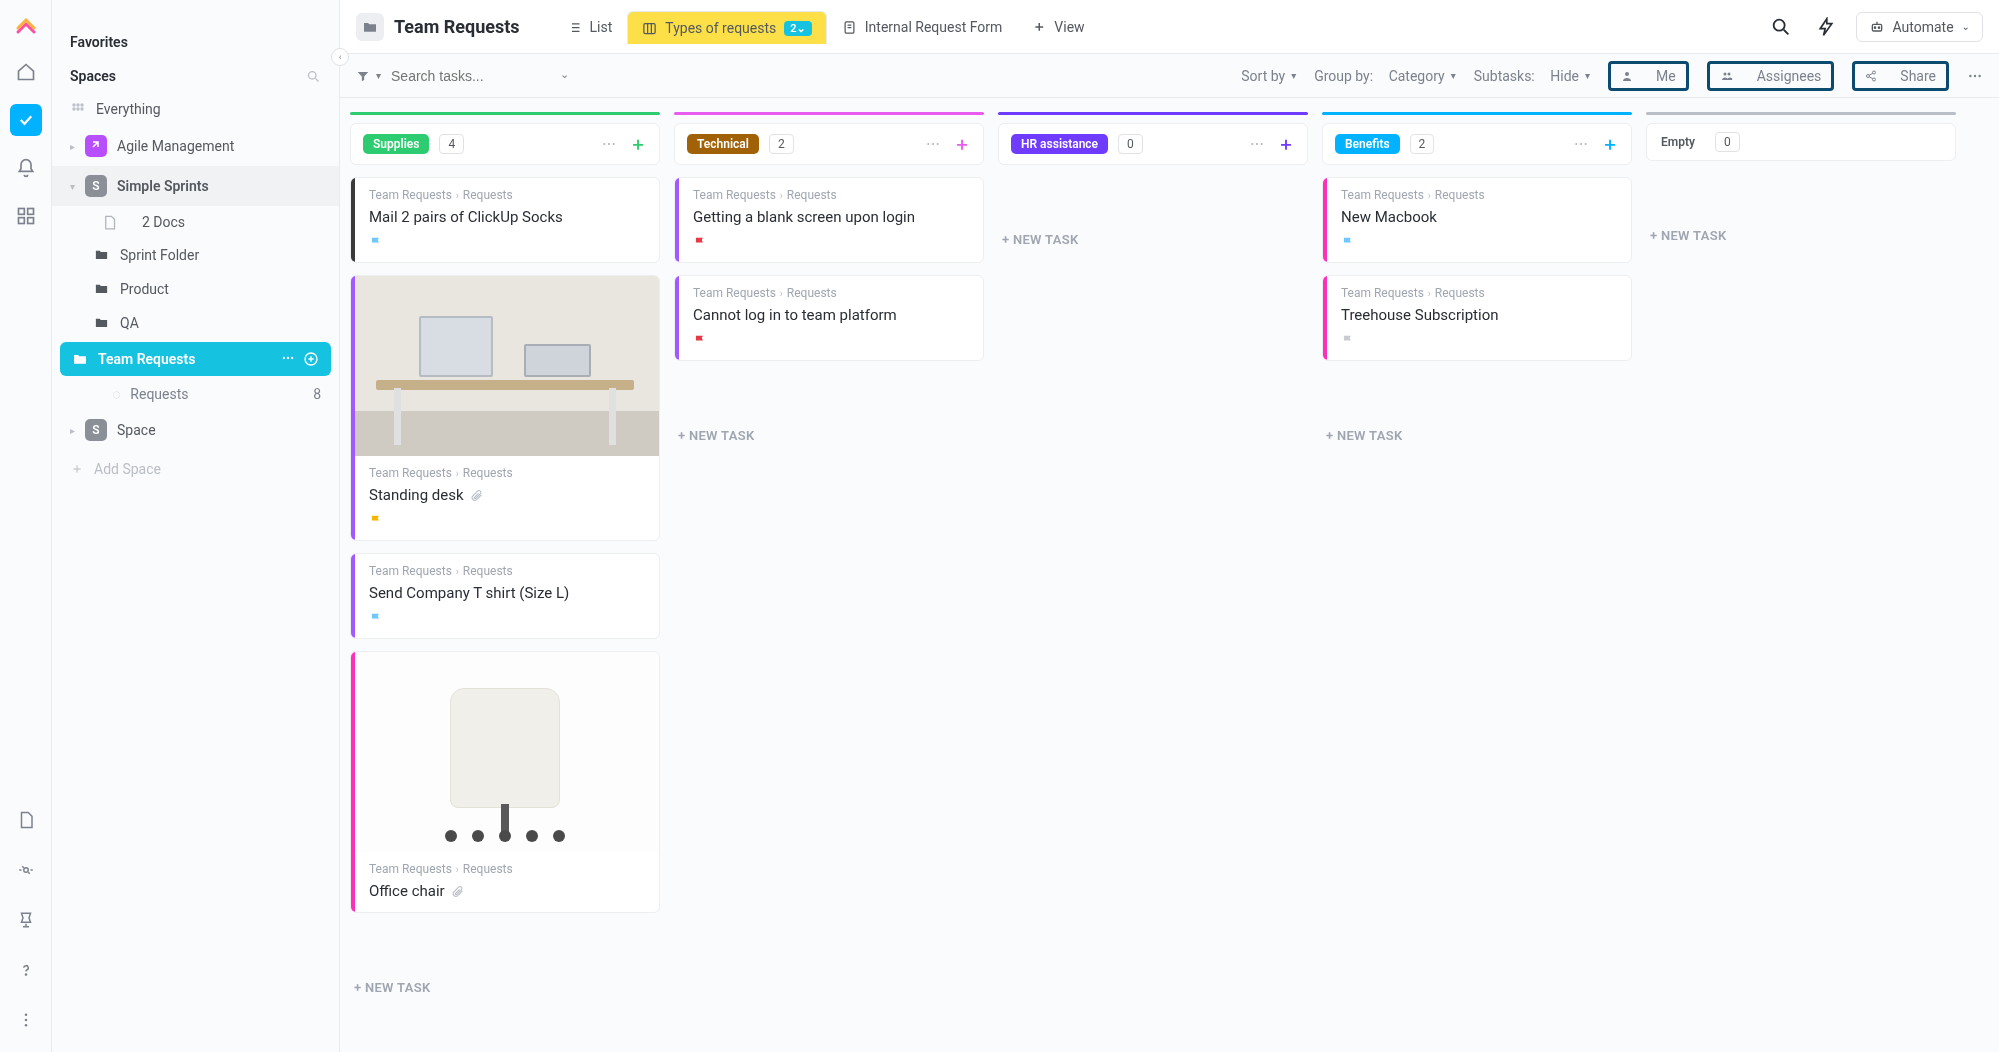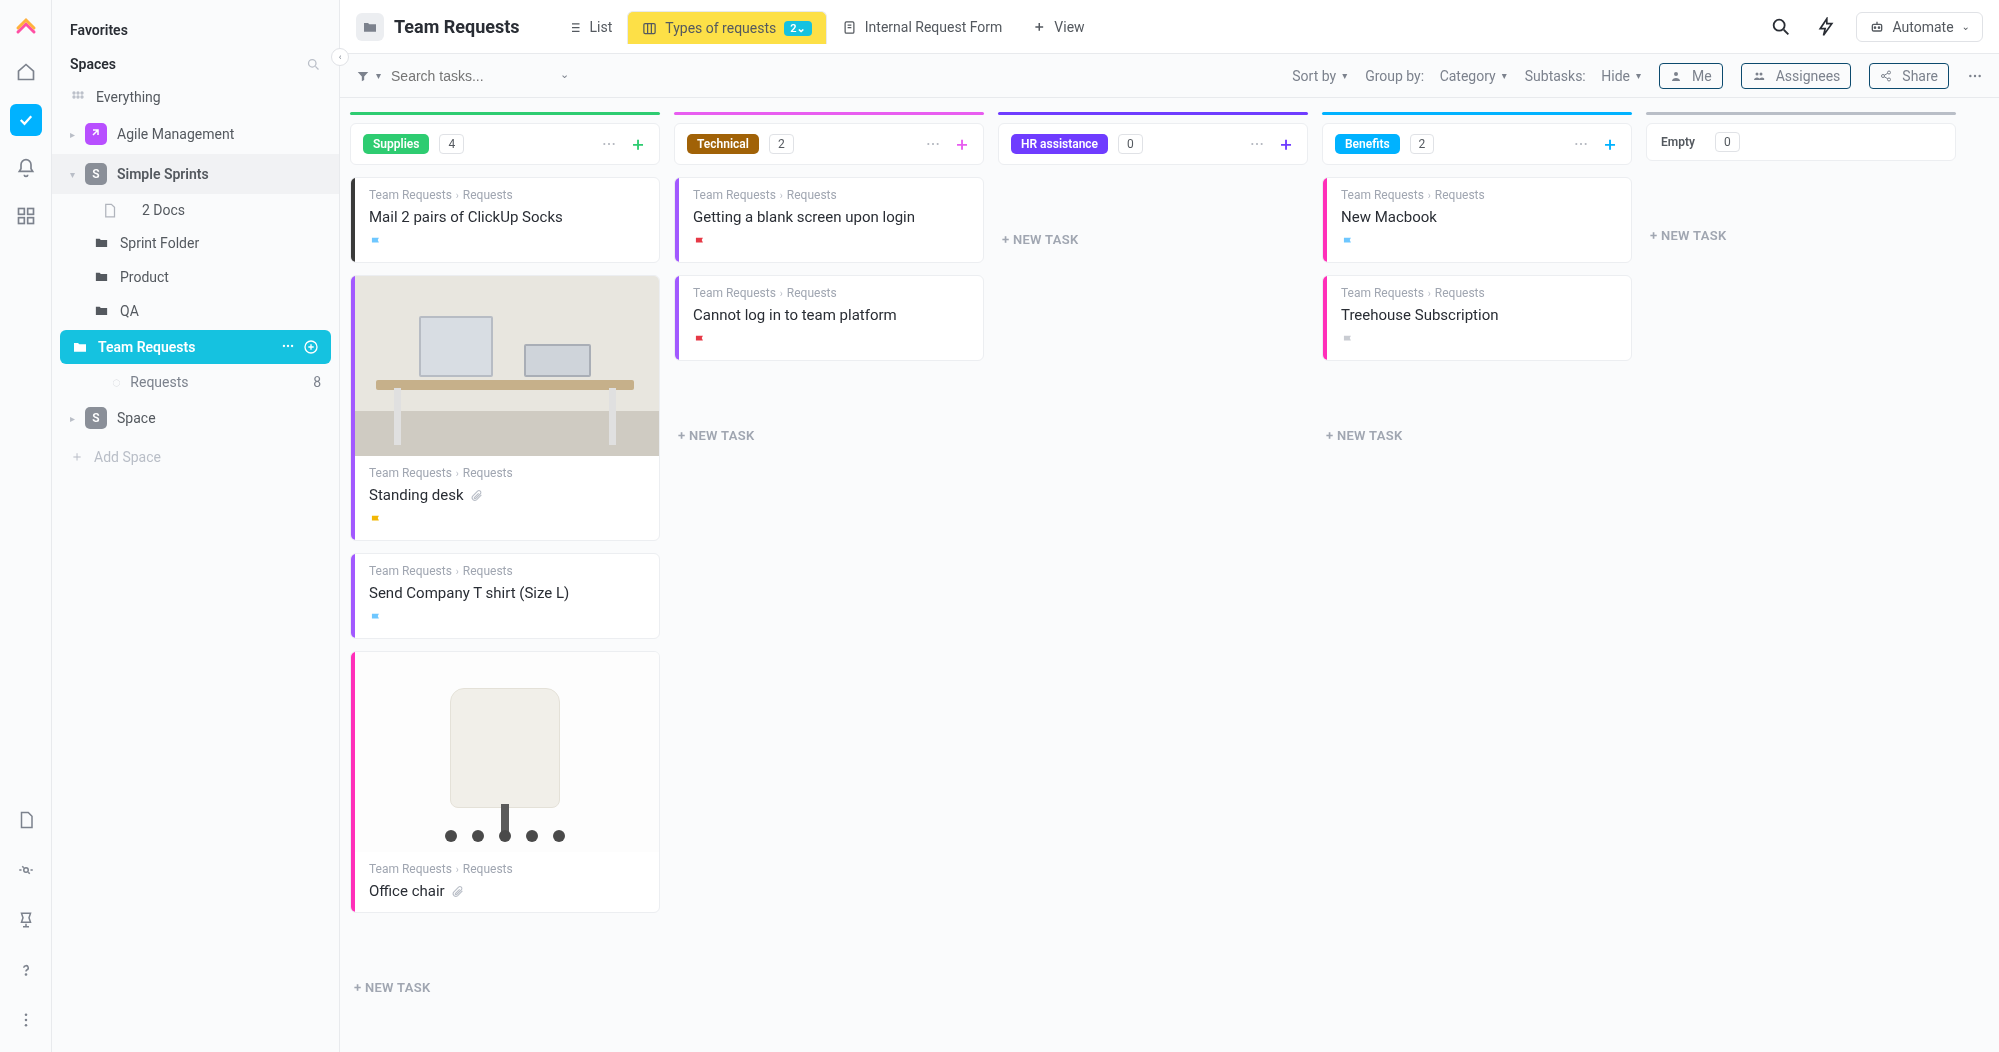--- a/index.html
+++ b/index.html
@@ -41,21 +41,21 @@
 }
 .rail-spacer{flex:1}
 .rail-bottom{display:flex;flex-direction:column;gap:18px;padding-bottom:16px;color:#7c828d}
 
 
 .sidebar {
   width: 288px;
   background: #fafbfc;
   border-right: 1px solid #e8eaed;
   display:flex;flex-direction:column;
-  padding-top:12px;
+  padding-top:24px;
   font-size:14px;
   position:relative;
 }
 .sb-section-title{
   padding:10px 18px 8px;
   font-weight:600;
   color:#292d34;
   display:flex;align-items:center;justify-content:space-between;
 }
 .sb-title-icon{color:#b9bec7}
@@ -136,22 +136,22 @@
   color:#7c828d;background:#fafbfc;
 }
 .tb-left{display:flex;align-items:center;gap:10px}
 .tb-search{display:flex;align-items:flex-start;gap:9px;flex:0 0 auto}
 .tb-search input{
   border:none;background:transparent;outline:none;font-size:14px;width:160px;color:#54595f;
 }
 .tb-right{margin-left:auto;display:flex;align-items:center;gap:18px}
 .tb-btn{cursor:pointer;display:flex;align-items:center;gap:6px;color:#7c828d}
 .tb-chip{
-  border:1px solid #0c4a6e;border-radius:4px;padding:4px 10px;
-  display:flex;align-items:center;gap:10px;color:#7c828d;cursor:pointer;
+  border:3px solid #0c4a6e;border-radius:4px;padding:4px 10px;
+  display:flex;align-items:center;gap:23px;color:#7c828d;cursor:pointer;
 }
 .tb-dots{cursor:pointer;color:#7c828d}
 
 
 .board{
   flex:1;overflow-x:auto;overflow-y:auto;
   padding:14px 10px;
   display:flex;gap:14px;align-items:flex-start;
   background:#fafbfc;
 }

